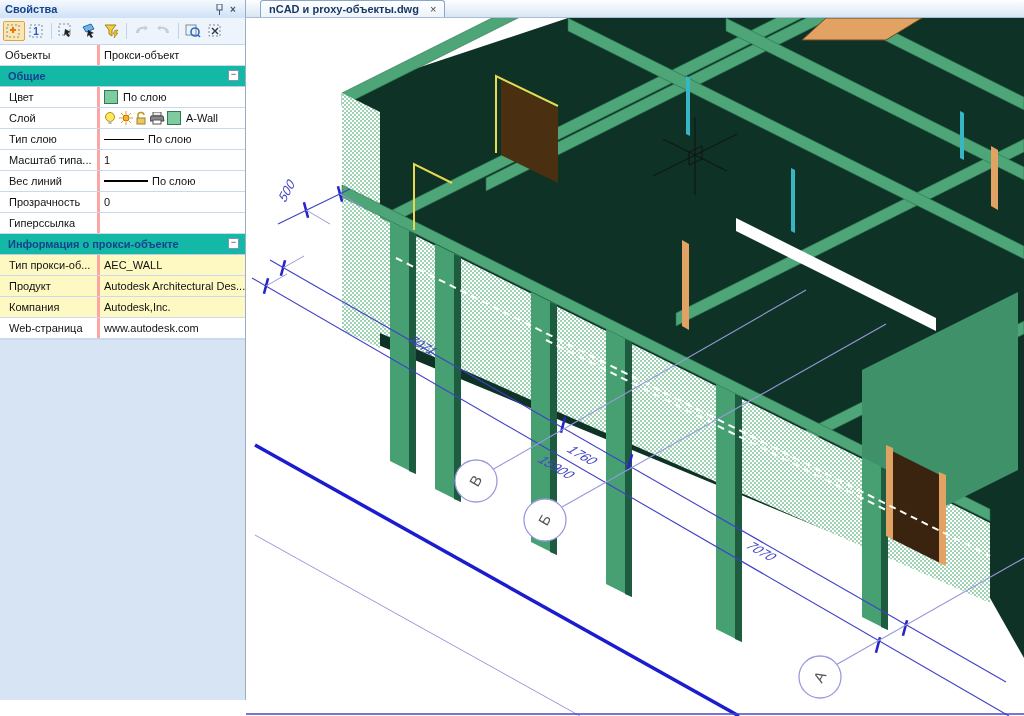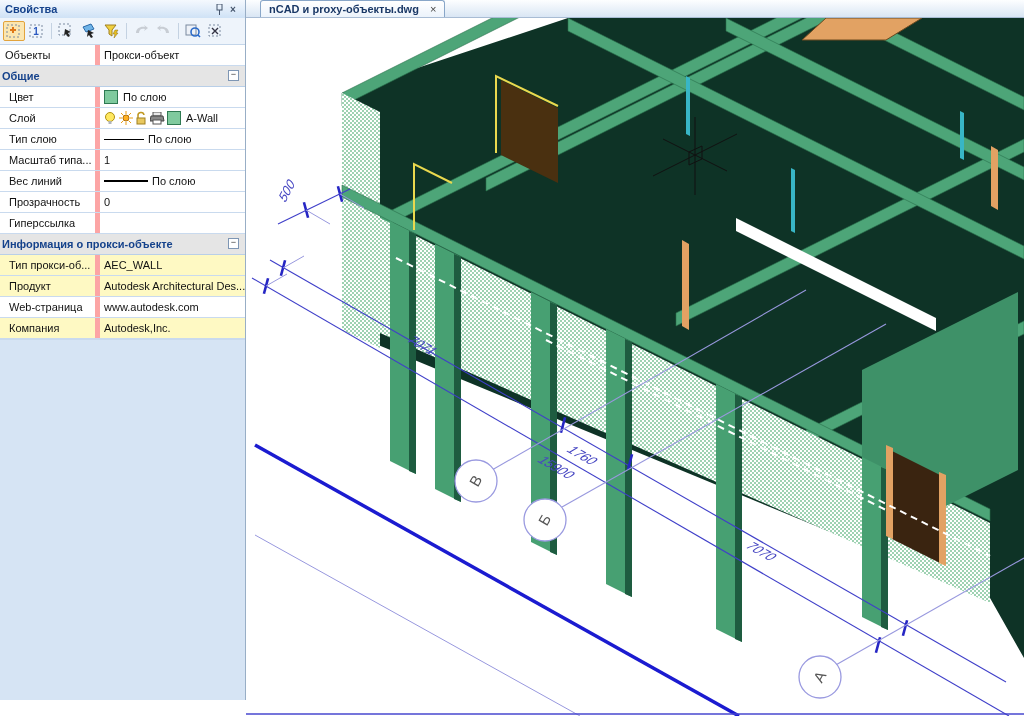--- a/index.html
+++ b/index.html
@@ -17,28 +17,28 @@
          color:#44546c;font-size:10px;cursor:default;}
   .panel-tools{height:26px;background:#eef4fb;border-bottom:1px solid #c4d6ea;
          display:flex;align-items:center;gap:1px;padding:0 3px;}
   .tbtn{width:22px;height:20px;display:flex;align-items:center;justify-content:center;
          border:1px solid transparent;border-radius:2px;box-sizing:border-box;}
   .tbtn.active{background:#fbe6b0;border-color:#e2a33c;}
   .tsep{width:1px;height:16px;background:#c4d2e2;margin:0 2px;}
 
   .grid{background:#fff;font-size:11px;color:#111;border-bottom:1px solid #c9daee;}
   .row{display:flex;height:20px;border-bottom:1px solid #c9daee;align-items:stretch;}
-  .cell-l{width:100px;border-right:5px solid #fca5a5;padding-left:9px;
+  .cell-l{width:100px;border-right:3px solid #fca5a5;padding-left:9px;
           display:flex;align-items:center;box-sizing:border-box;white-space:nowrap;overflow:hidden;}
   .row0 .cell-l{padding-left:5px;}
   .cell-v{flex:1;padding-left:4px;display:flex;align-items:center;gap:2px;
           white-space:nowrap;overflow:hidden;}
-  .sec{height:20px;background:#e5e5e5;border-bottom:1px solid #b9cfe8;
+  .sec{height:20px;background:#14b8a6;border-bottom:1px solid #b9cfe8;
        display:flex;align-items:center;font-weight:bold;color:#15428b;
-       padding-left:2px;position:relative;font-size:11px;}
+       padding-left:8px;position:relative;font-size:11px;}
   .minus{position:absolute;right:6px;top:4px;width:9px;height:9px;
        border:1px solid #7e96b4;background:#fff;color:#333;font-size:9px;
        line-height:7px;text-align:center;font-weight:normal;}
   .gray .cell-l,.gray .cell-v{background:#fef9c3;}
   .swatch{width:12px;height:12px;background:#7fca9e;border:1px solid #2e7a52;
        margin-right:3px;flex:0 0 auto;}
   .lnthin{width:40px;height:1px;background:#000;margin-right:2px;flex:0 0 auto;}
   .lnthick{width:44px;height:2px;background:#000;margin-right:2px;flex:0 0 auto;}
   .licon{flex:0 0 auto;display:flex;align-items:center;}
 
@@ -227,27 +227,27 @@
     </div>
 
     <div class="row gray">
       <div class="cell-l">Тип прокси-об...</div>
       <div class="cell-v">AEC_WALL</div>
     </div>
     <div class="row gray">
       <div class="cell-l">Продукт</div>
       <div class="cell-v">Autodesk Architectural Des...</div>
     </div>
-    <div class="row">
-      <div class="cell-l">Web-страница</div>
-      <div class="cell-v">www.autodesk.com</div>
-    </div>
     <div class="row gray">
       <div class="cell-l">Компания</div>
       <div class="cell-v">Autodesk,Inc.</div>
+    </div>
+    <div class="row">
+      <div class="cell-l">Web-страница</div>
+      <div class="cell-v">www.autodesk.com</div>
     </div>
   </div>
 </div>
 
 <div class="tabbar">
   <div class="tab">
     <span>nCAD и proxy-объекты.dwg</span>
     <span class="tabclose">×</span>
   </div>
 </div>

